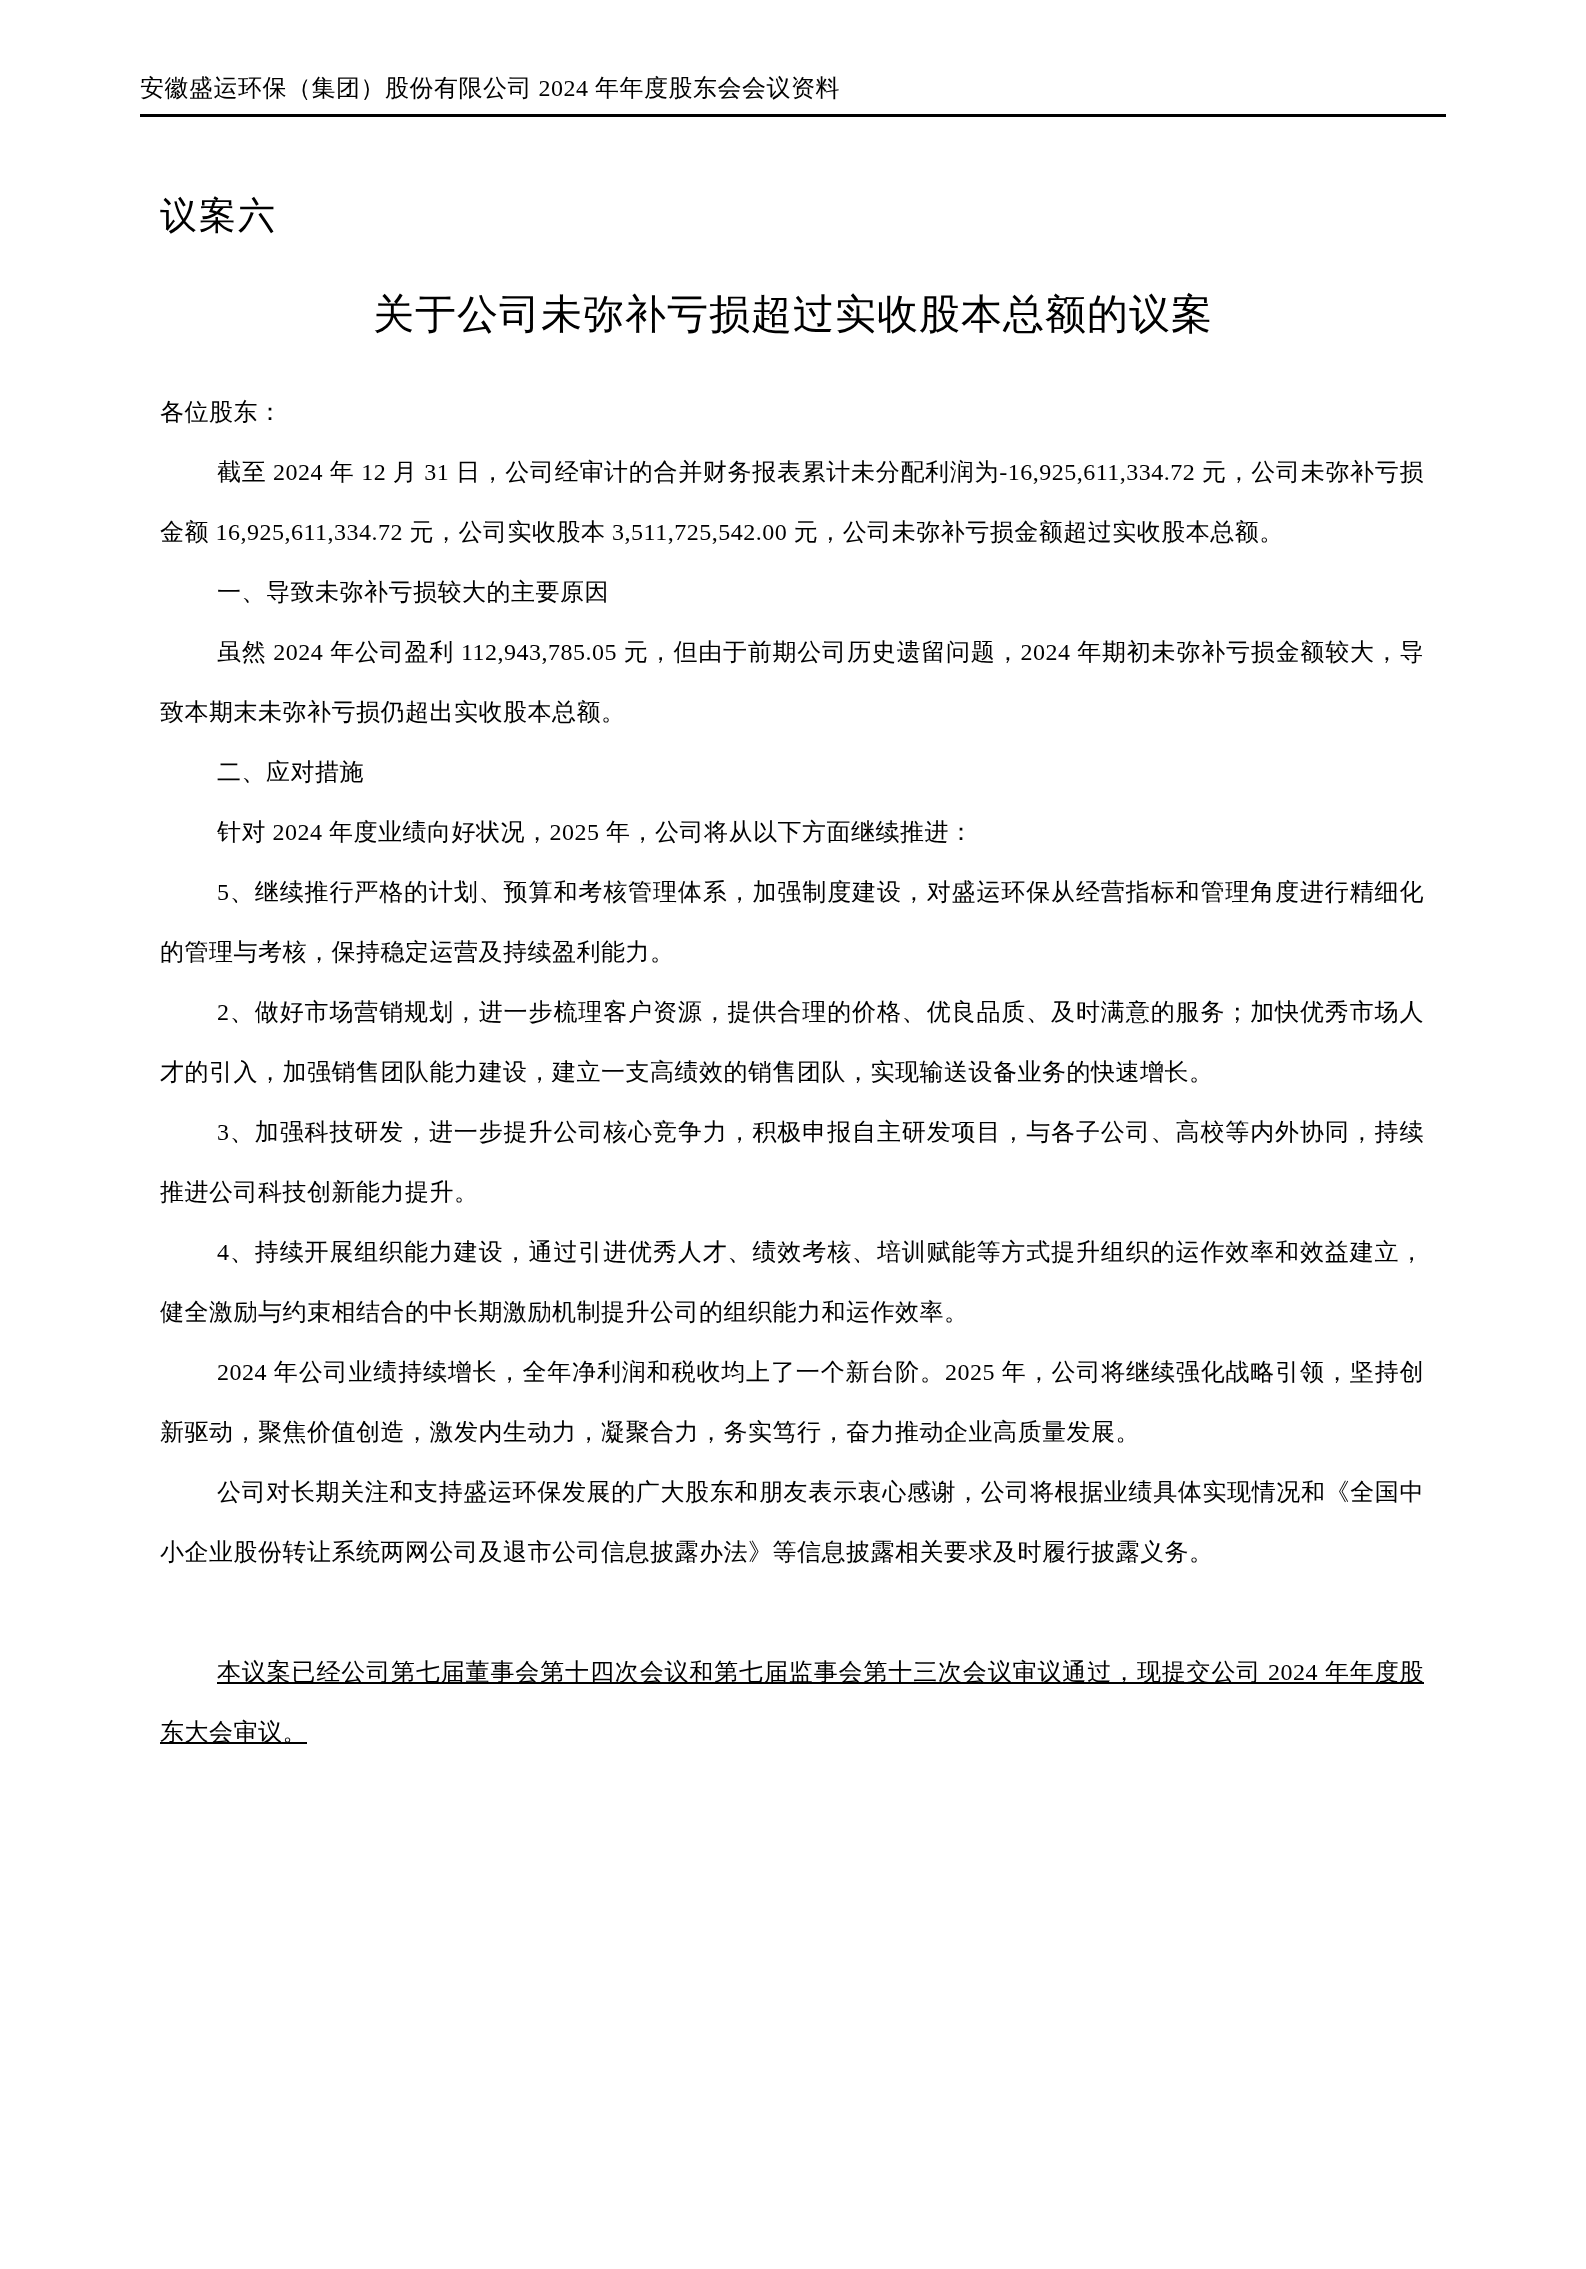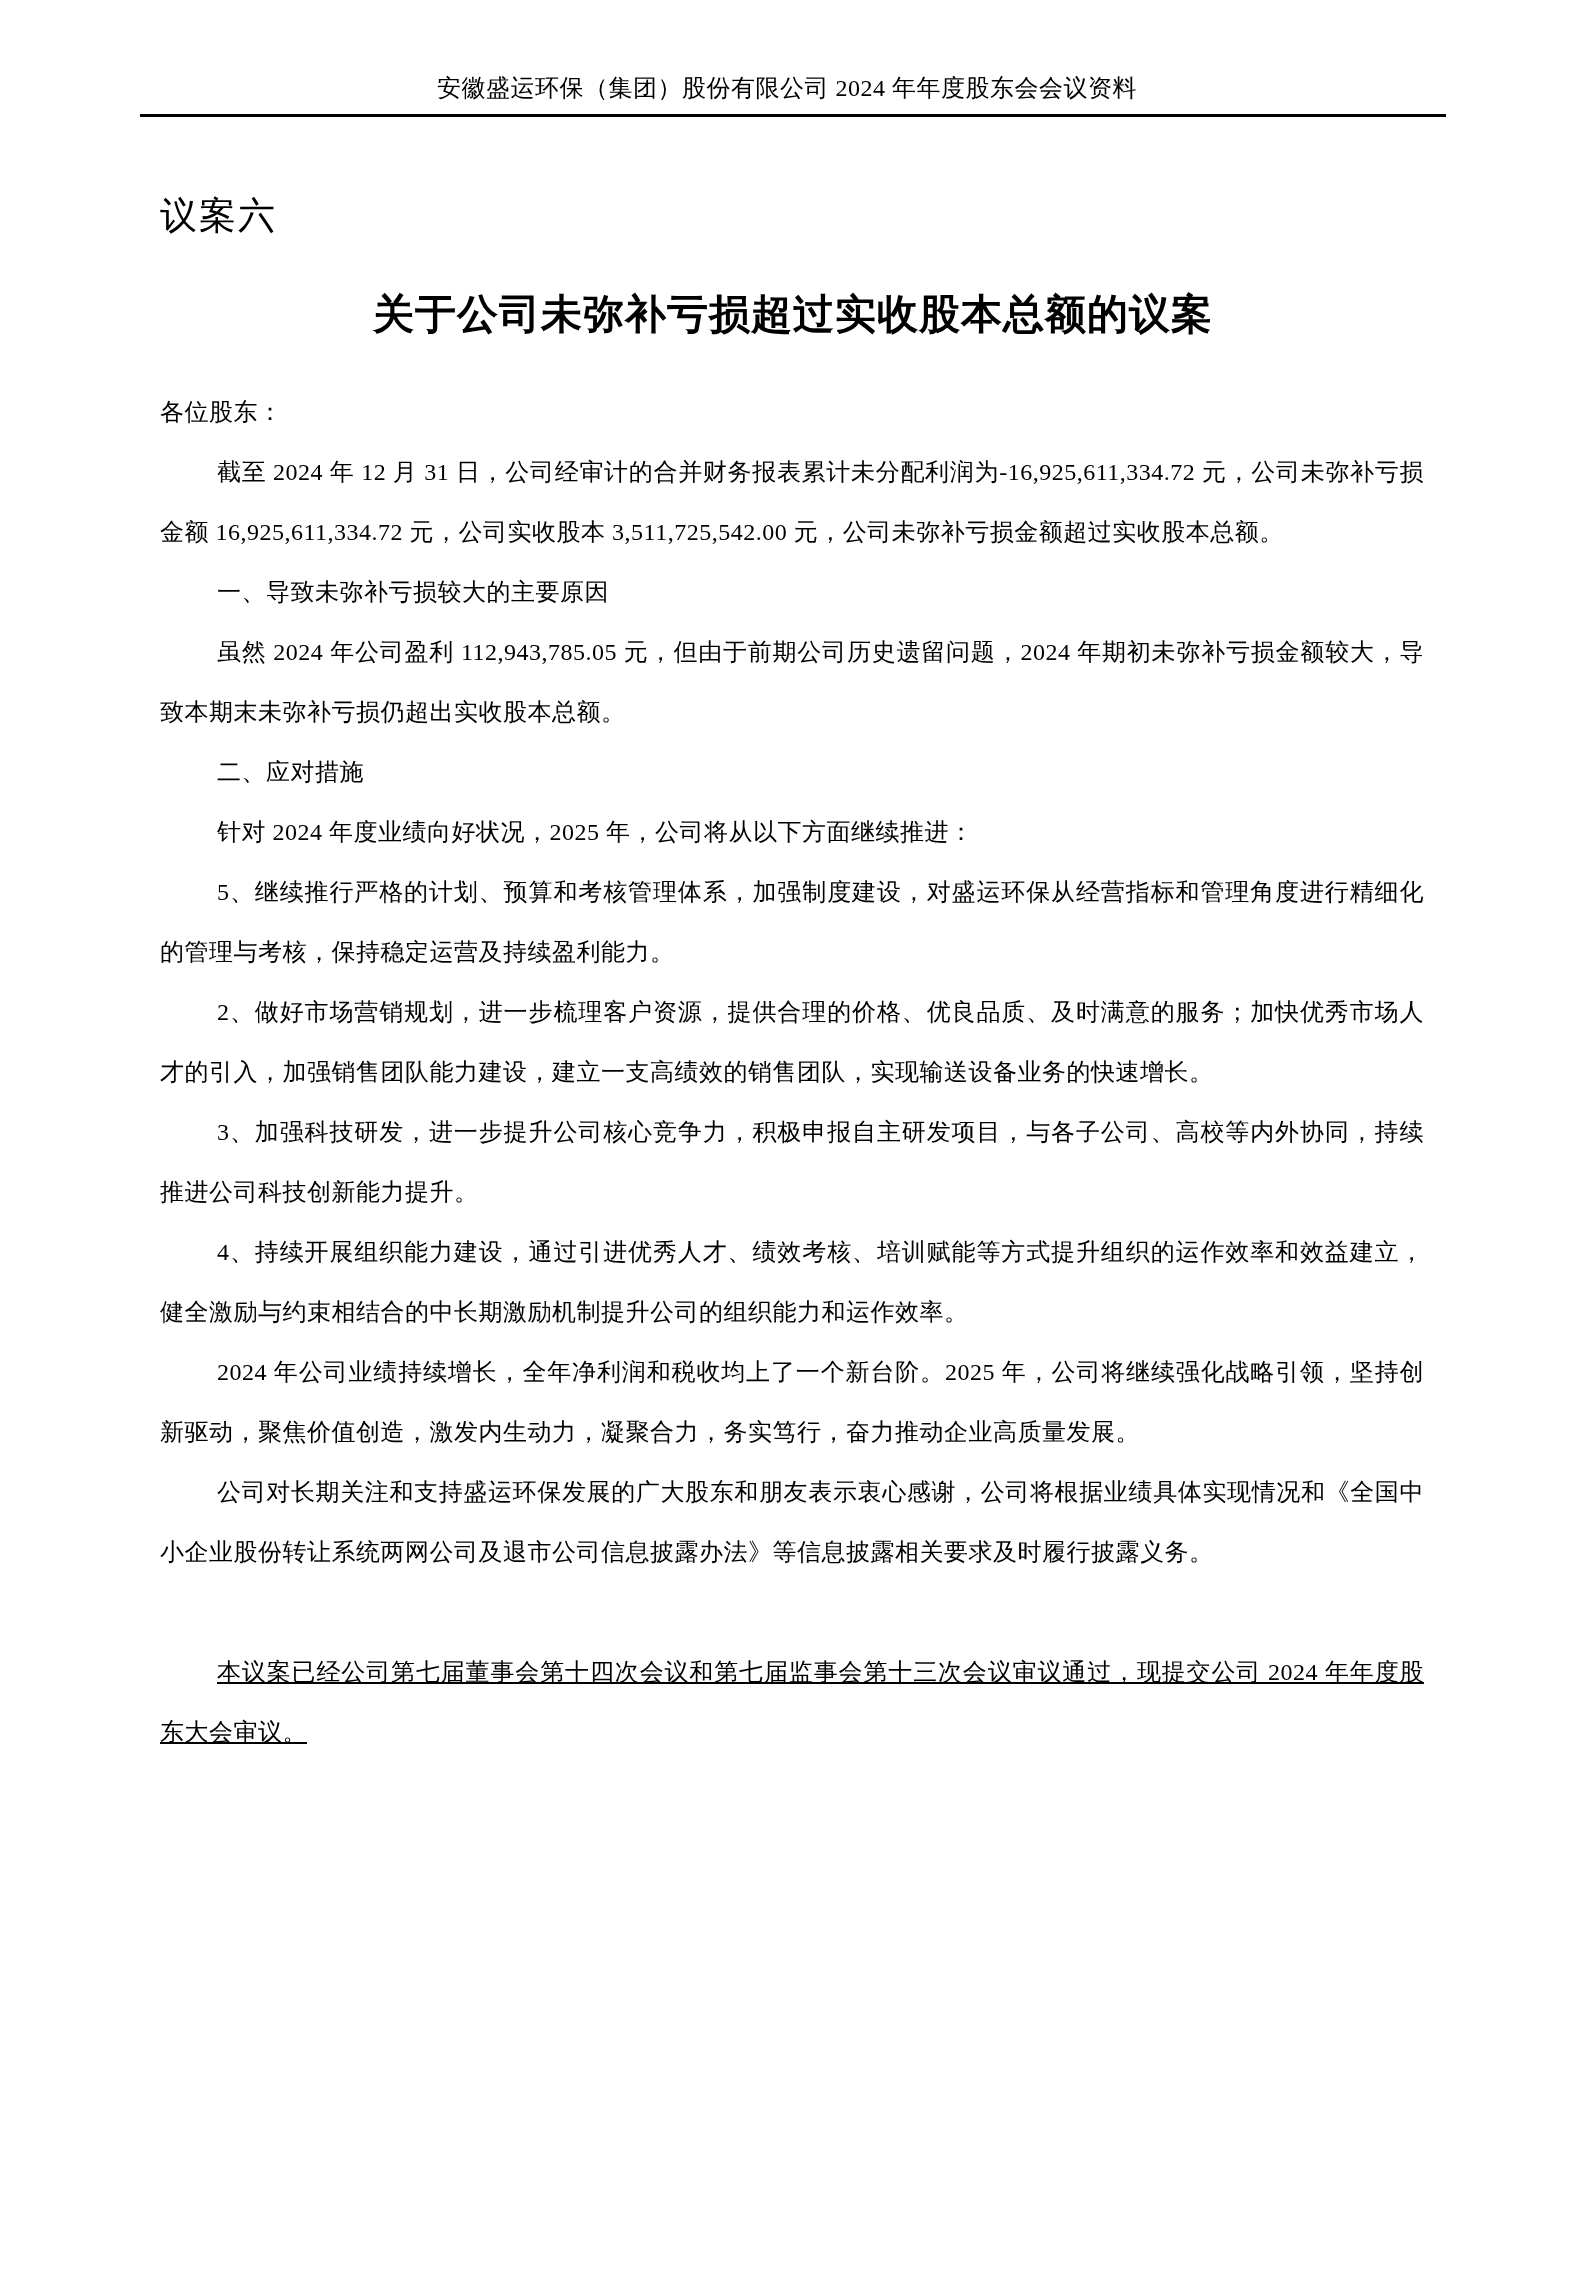--- a/index.html
+++ b/index.html
@@ -10,35 +10,35 @@
     height: 2269px;
     margin: 0 auto;
     background: #ffffff;
     font-family: "Liberation Serif", "DejaVu Serif", serif;
     color: #000000;
     overflow: hidden;
   }
   .header {
     margin: 0 140px;
     padding: 72px 12px 10px 0;
-    text-align: center;
+    text-align: left;
     font-size: 24px;
     letter-spacing: 0.5px;
     border-bottom: 3px solid #000000;
   }
   .section-label {
     margin: 74px 0 0 160px;
     font-size: 37px;
     letter-spacing: 2px;
   }
   .doc-title {
     margin-top: 46px;
     text-align: center;
     font-size: 41px;
-    font-weight: bold;
+    font-weight: normal;
     letter-spacing: 1px;
   }
   .content {
     margin: 40px 162px 0 160px;
     font-size: 24px;
     line-height: 60px;
     text-align: justify;
     letter-spacing: 0.5px;
   }
   .content p { text-indent: 57px; }

